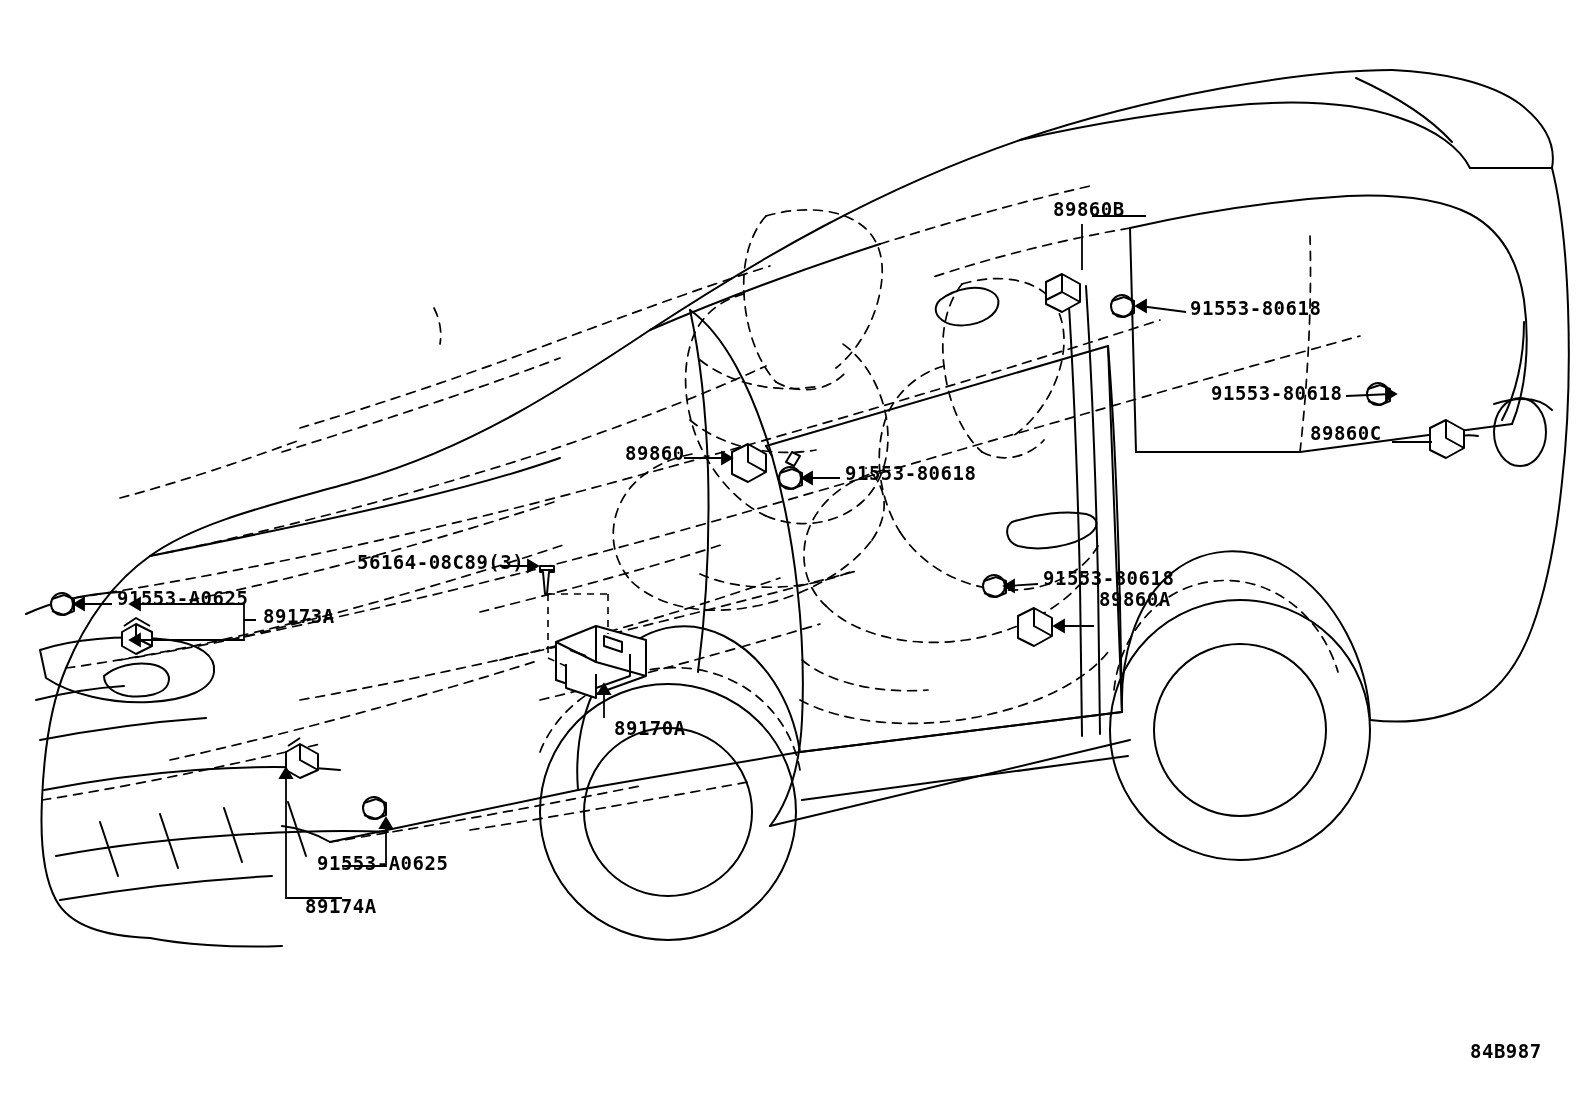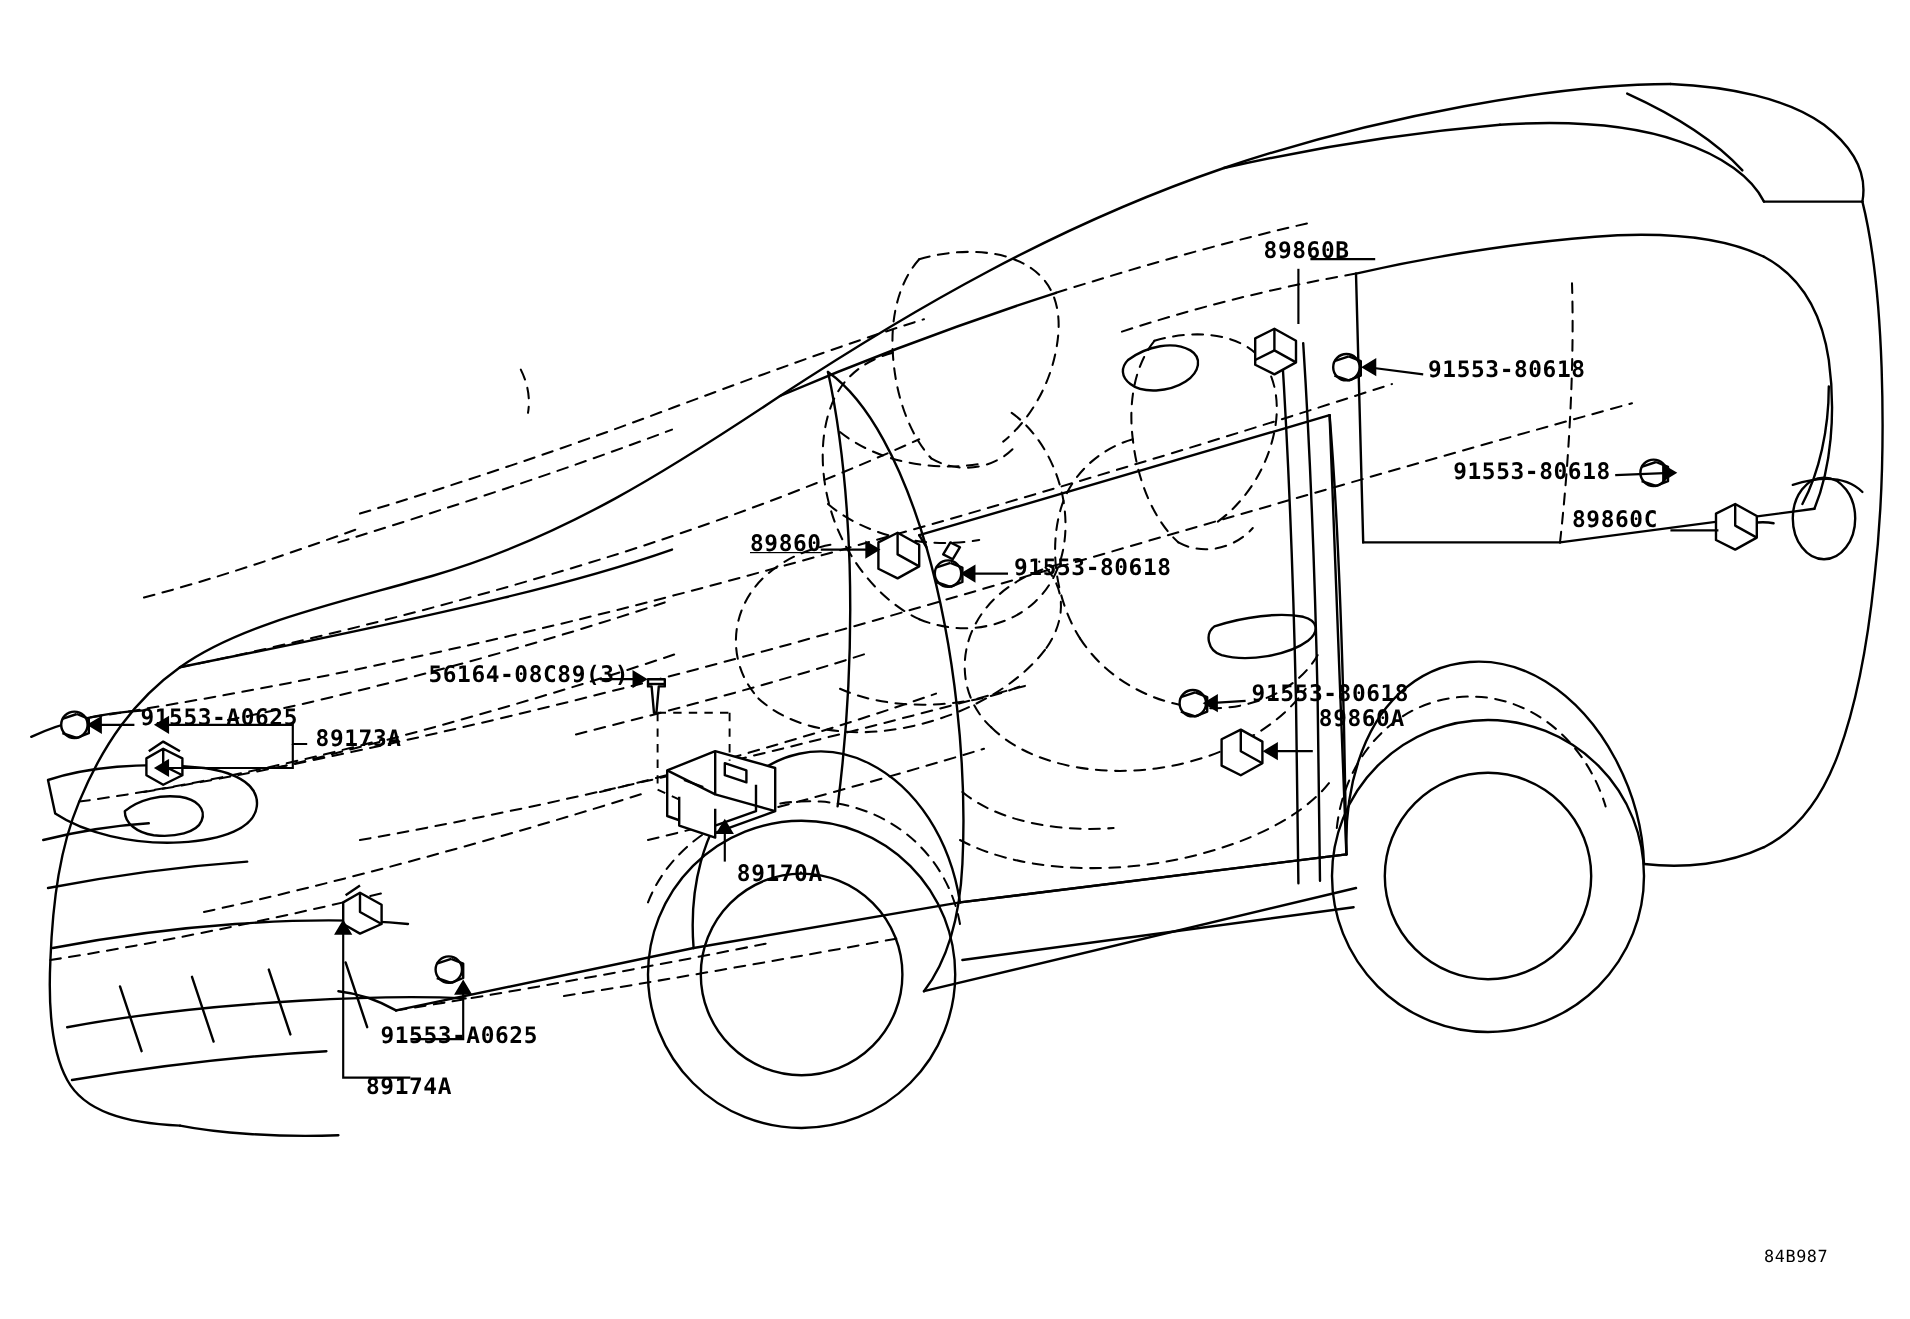--- a/index.html
+++ b/index.html
@@ -1,21 +1,21 @@
 <!DOCTYPE html>
 <html><head>
 <meta charset="utf-8">
 <style>
   html,body{margin:0;padding:0;background:#ffffff;}
   body{width:1592px;height:1099px;position:relative;overflow:hidden;
        font-family:"DejaVu Sans Mono","Liberation Mono",monospace;color:#000;}
   #stage{position:absolute;left:0;top:0;width:1592px;height:1012px;}
   svg.art{position:absolute;left:0;top:0;width:1592px;height:1099px;}
   .lbl{position:absolute;font-size:19px;font-weight:bold;letter-spacing:0.5px;white-space:nowrap;}
-  .figid{position:absolute;font-size:14px;font-weight:normal;letter-spacing:0.5px;}
+  .figid{position:absolute;font-size:19px;font-weight:bold;letter-spacing:0.5px;}
 </style>
 </head>
 <body>
 
 <div id="stage">
 
   <svg class="art" viewBox="0 0 1592 1099" aria-hidden="true">
     <g fill="none" stroke="#000" stroke-width="2" stroke-linecap="round" stroke-linejoin="round">
 
       <path d="M1392 70 C1300 70 1150 96 1020 140 C880 188 760 258 650 330
@@ -274,21 +274,21 @@
       <path d="M342 866 L386 866 L386 822"></path>
       <path d="M280 778 l6 -10 l6 10 Z" fill="#000"></path>
       <path d="M380 828 l6 -10 l6 10 Z" fill="#000"></path>
     </g>
   </svg>
 
   <div class="lbl" style="left:1053px;top:198px;">89860B</div>
   <div class="lbl" style="left:1190px;top:297px;">91553-80618</div>
   <div class="lbl" style="left:1211px;top:382px;">91553-80618</div>
   <div class="lbl" style="left:1310px;top:422px;">89860C</div>
-  <div class="lbl" style="left:625px;top:442px;text-decoration:underline;">89860</div>
+  <div class="lbl" style="left:625px;top:442px;">89860</div>
   <div class="lbl" style="left:845px;top:462px;">91553-80618</div>
   <div class="lbl" style="left:357px;top:551px;">56164-08C89(3)</div>
   <div class="lbl" style="left:1043px;top:567px;">91553-80618</div>
   <div class="lbl" style="left:117px;top:587px;">91553-A0625</div>
   <div class="lbl" style="left:263px;top:605px;">89173A</div>
   <div class="lbl" style="left:1099px;top:588px;">89860A</div>
   <div class="lbl" style="left:574px;top:717px;margin-left:40px;">89170A</div>
   <div class="lbl" style="left:317px;top:852px;">91553-A0625</div>
   <div class="lbl" style="left:305px;top:895px;">89174A</div>
 

